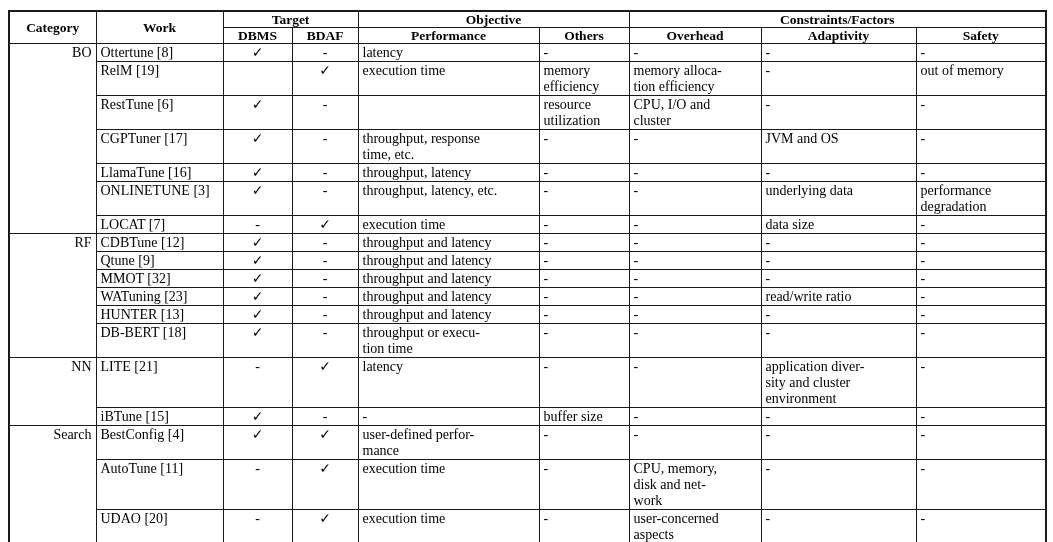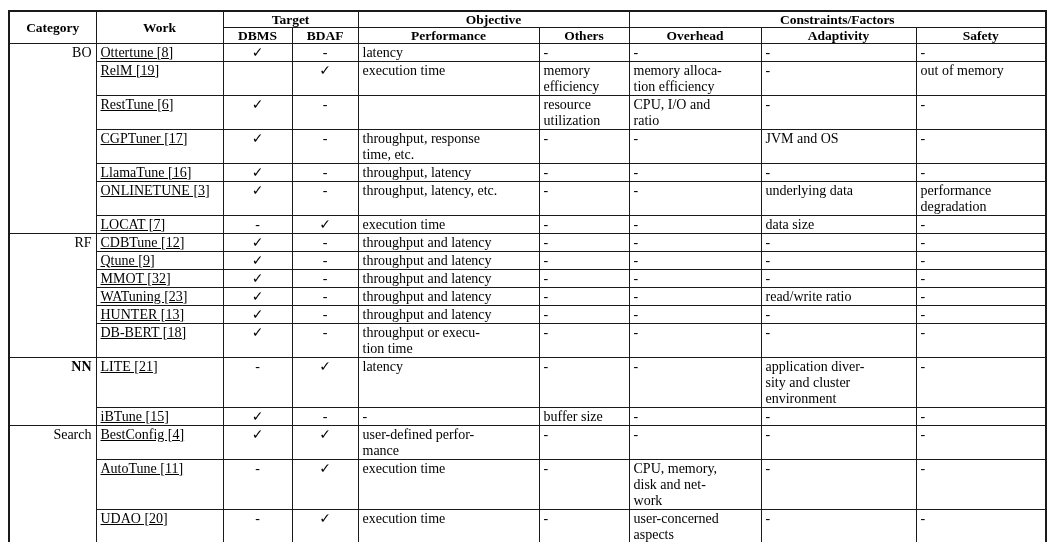--- a/index.html
+++ b/index.html
@@ -39,30 +39,30 @@
     vertical-align: middle;
   }
   
   .paper-table td {
     line-height: 16px;
     padding: 0.5px 4px;
     vertical-align: top;
     text-align: left;
     white-space: pre-line;
   }
-  td.work-col { white-space: nowrap; text-decoration: underline; }
+  td.work-col { white-space: nowrap; }
   td.mark-col { text-align: center; white-space: normal; }
   td.cat-col {
     text-align: right;
     vertical-align: top;
     white-space: normal;
   }
   .cat-pad-0 { padding-top: 50px; }
   .cat-pad-1 { padding-top: 22px; }
-  .cat-pad-2 { padding-top: 1px; font-weight: bold; }
+  .cat-pad-2 { padding-top: 1px; }
   .cat-pad-3 { padding-top: 14px; }
 
   
   col.c-category   { width: 87px; }
   col.c-work       { width: 127px; }
   col.c-dbms       { width: 69px; }
   col.c-bdaf       { width: 66px; }
   col.c-performance{ width: 181px; }
   col.c-others     { width: 90px; }
   col.c-overhead   { width: 132px; }
@@ -128,21 +128,21 @@
           <td class="text-col">out of memory</td>
         </tr>
         <tr>
           <td class="work-col">RestTune [6]</td>
           <td class="mark-col">✓</td>
           <td class="mark-col">-</td>
           <td class="text-col"></td>
           <td class="text-col">resource
 utilization</td>
           <td class="text-col">CPU, I/O and
-ratio</td>
+cluster</td>
           <td class="text-col">-</td>
           <td class="text-col">-</td>
         </tr>
         <tr>
           <td class="work-col">CGPTuner [17]</td>
           <td class="mark-col">✓</td>
           <td class="mark-col">-</td>
           <td class="text-col">throughput, response
 time, etc.</td>
           <td class="text-col">-</td>

